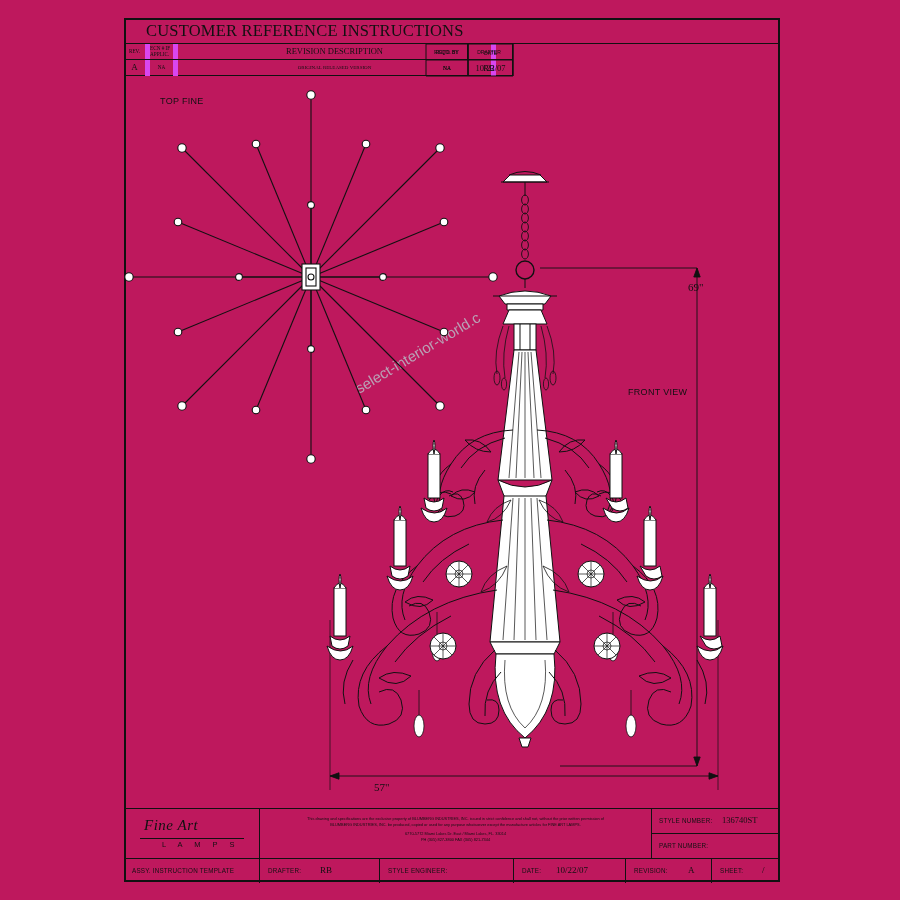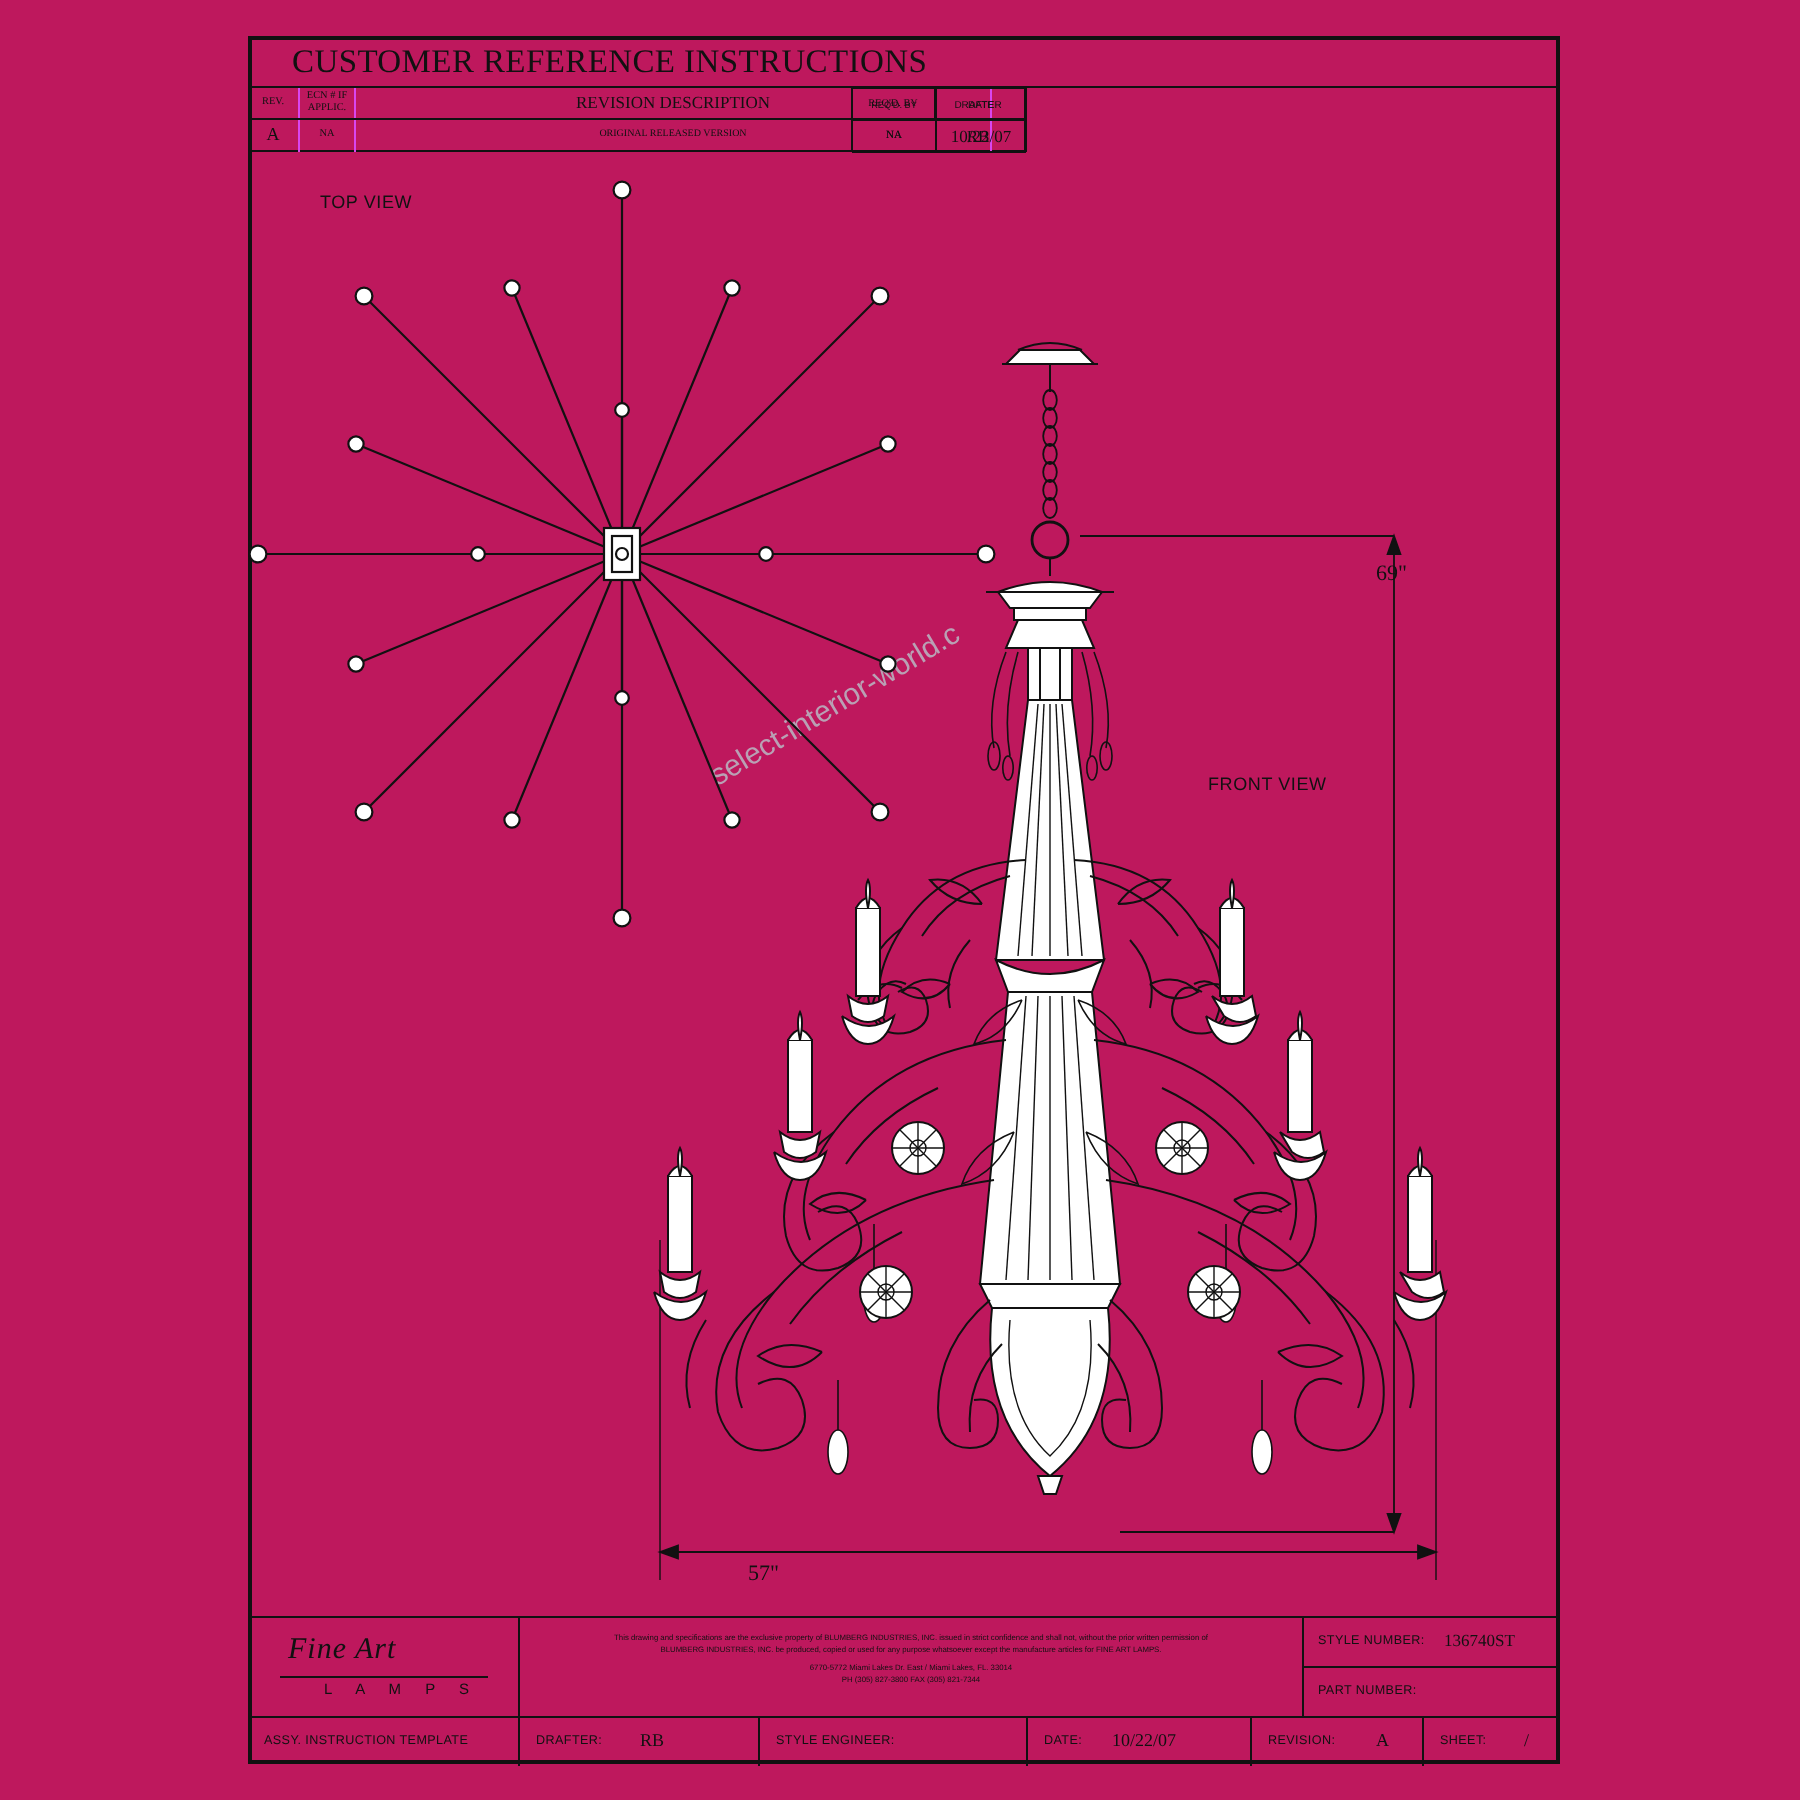--- a/index.html
+++ b/index.html
@@ -8,29 +8,29 @@
   .border-outer{position:absolute;left:124px;top:18px;width:656px;height:864px;border:2px solid #111;box-sizing:border-box;}
 
   
   .title-main{position:absolute;left:124px;top:18px;width:656px;height:26px;box-sizing:border-box;border-bottom:1px solid #111;}
   .title-main span{position:absolute;left:22px;top:3px;font-size:16.5px;letter-spacing:.2px;}
 
   .rev-table{position:absolute;left:124px;top:44px;width:389px;height:32px;box-sizing:border-box;border-bottom:1px solid #111;border-right:1px solid #111;}
   .rev-row{position:absolute;left:0;width:100%;height:16px;box-sizing:border-box;}
   .rev-row.r1{top:0;border-bottom:1px solid #111;}
   .rev-row.r2{top:16px;}
-  .rc{position:absolute;top:0;height:100%;box-sizing:border-box;border-right:1px solid #d946ef;display:flex;align-items:center;justify-content:center;font-size:5.2px;text-align:center;line-height:1.05;}
+  .rc{position:absolute;top:0;height:100%;box-sizing:border-box;border-right:5px solid #d946ef;display:flex;align-items:center;justify-content:center;font-size:5.2px;line-height:1.05;}
   .rc.big{font-size:9px;font-family:"Liberation Serif",serif;}
   .rc.desc{font-size:8.5px;}
   .rc.desc2{font-size:5px;}
 
   
   .view-label{position:absolute;font-size:9px;font-family:"Liberation Sans",sans-serif;letter-spacing:.3px;}
   #top-view-label{left:160px;top:96px;}
-  #front-view-label{left:604px;top:387px;}
+  #front-view-label{left:628px;top:387px;}
 
   svg{position:absolute;left:0;top:0;width:900px;height:900px;pointer-events:none;}
 
   
   .dim-text{position:absolute;font-size:11px;font-family:"Liberation Serif",serif;}
   #dim-height-text{left:688px;top:281px;}
   #dim-width-text{left:374px;top:781px;}
 
   
   .watermark{position:absolute;left:352px;top:382px;width:300px;height:180px;
@@ -94,21 +94,21 @@
   </div>
 
   <div style="position:absolute;left:426px;top:44px;width:87px;height:32px;"></div>
 
   <div style="position:absolute;left:468px;top:44px;width:0;height:0;"></div>
 
   <div style="position:absolute;left:468px;top:44px;width:45px;height:32px;">
     <div style="position:absolute;left:0;top:0;width:45px;height:16px;"></div>
   </div>
 
-  <div class="view-label" id="top-view-label">TOP VIEW</div>
+  <div class="view-label" id="top-view-label">TOP FINE</div>
   <div class="view-label" id="front-view-label">FRONT VIEW</div>
 
   <div class="dim-text" id="dim-height-text">69"</div>
   <div class="dim-text" id="dim-width-text">57"</div>
 
   <div class="watermark">select-interior-world.c</div>
 
   <svg viewBox="0 0 900 900">
     <g stroke="#111" fill="none" stroke-width="1">
 

